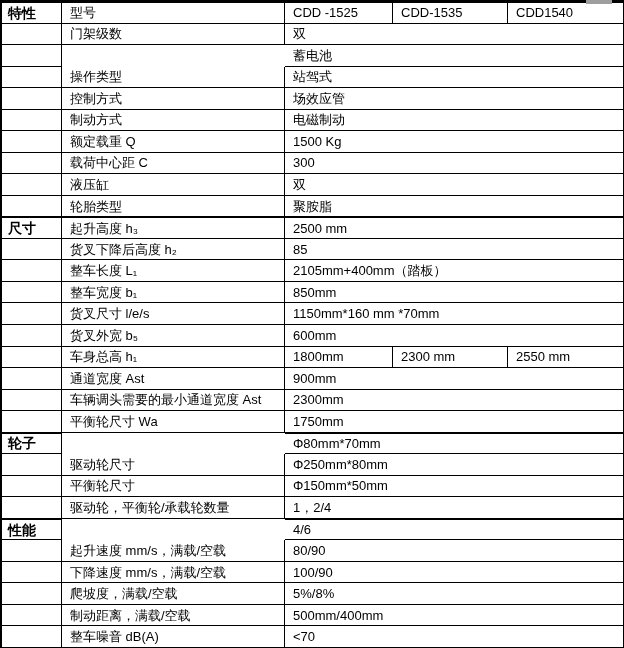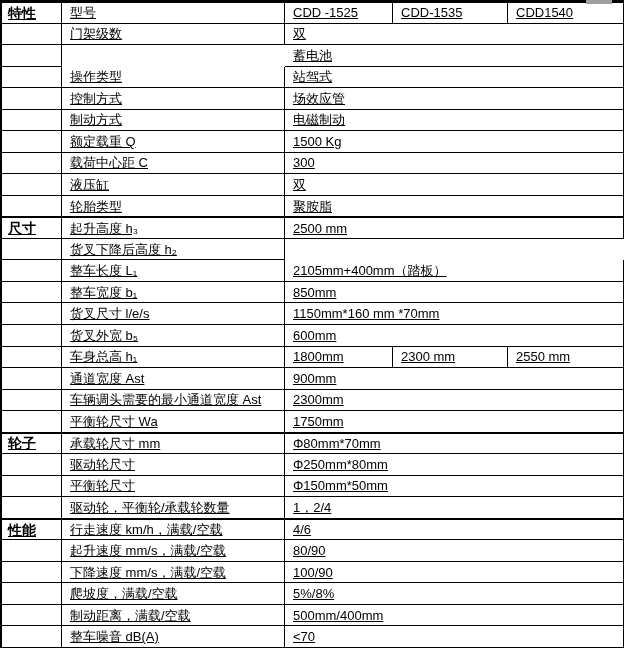--- a/index.html
+++ b/index.html
@@ -19,21 +19,20 @@
     border-top: 2px solid #000;
     border-left: 2px solid #000;
     display: grid;
     grid-template-rows: repeat(30, 1fr);
     background: #ffffff;
   }
   .row {
     display: grid;
     grid-template-columns: 60px 223px 108px 115px 116px;
     min-height: 0;
-    text-decoration: underline;
   }
   .row.section .cell {
     border-top: 1px solid #000;
   }
   .cell {
     box-sizing: border-box;
     border-right: 1px solid #000;
     border-bottom: 1px solid #000;
     display: flex;
     align-items: center;
@@ -119,20 +118,21 @@
       <div class="cell c-value span3">聚胺脂</div>
     </div>
     <div class="row section">
       <div class="cell c-cat">尺寸</div>
       <div class="cell c-param">起升高度 h₃</div>
       <div class="cell c-value span3">2500 mm</div>
     </div>
     <div class="row">
       <div class="cell c-cat"></div>
       <div class="cell c-param">货叉下降后高度 h₂</div>
+      <div class="cell c-value span3">85</div>
     </div>
     <div class="row">
       <div class="cell c-cat"></div>
       <div class="cell c-param">整车长度 L₁</div>
       <div class="cell c-value span3">2105mm+400mm（踏板）</div>
     </div>
     <div class="row">
       <div class="cell c-cat"></div>
       <div class="cell c-param">整车宽度 b₁</div>
       <div class="cell c-value span3">850mm</div>
@@ -164,41 +164,39 @@
       <div class="cell c-param">车辆调头需要的最小通道宽度 Ast</div>
       <div class="cell c-value span3">2300mm</div>
     </div>
     <div class="row">
       <div class="cell c-cat"></div>
       <div class="cell c-param">平衡轮尺寸 Wa</div>
       <div class="cell c-value span3">1750mm</div>
     </div>
     <div class="row section">
       <div class="cell c-cat">轮子</div>
-      <div class="cell c-param">承载轮尺寸 mm</div>
       <div class="cell c-value span3">Φ80mm*70mm</div>
     </div>
     <div class="row">
       <div class="cell c-cat"></div>
       <div class="cell c-param">驱动轮尺寸</div>
       <div class="cell c-value span3">Φ250mm*80mm</div>
     </div>
     <div class="row">
       <div class="cell c-cat"></div>
       <div class="cell c-param">平衡轮尺寸</div>
       <div class="cell c-value span3">Φ150mm*50mm</div>
     </div>
     <div class="row">
       <div class="cell c-cat"></div>
       <div class="cell c-param">驱动轮，平衡轮/承载轮数量</div>
       <div class="cell c-value span3">1，2/4</div>
     </div>
     <div class="row section">
       <div class="cell c-cat">性能</div>
-      <div class="cell c-param">行走速度 km/h，满载/空载</div>
       <div class="cell c-value span3">4/6</div>
     </div>
     <div class="row">
       <div class="cell c-cat"></div>
       <div class="cell c-param">起升速度 mm/s，满载/空载</div>
       <div class="cell c-value span3">80/90</div>
     </div>
     <div class="row">
       <div class="cell c-cat"></div>
       <div class="cell c-param">下降速度 mm/s，满载/空载</div>

